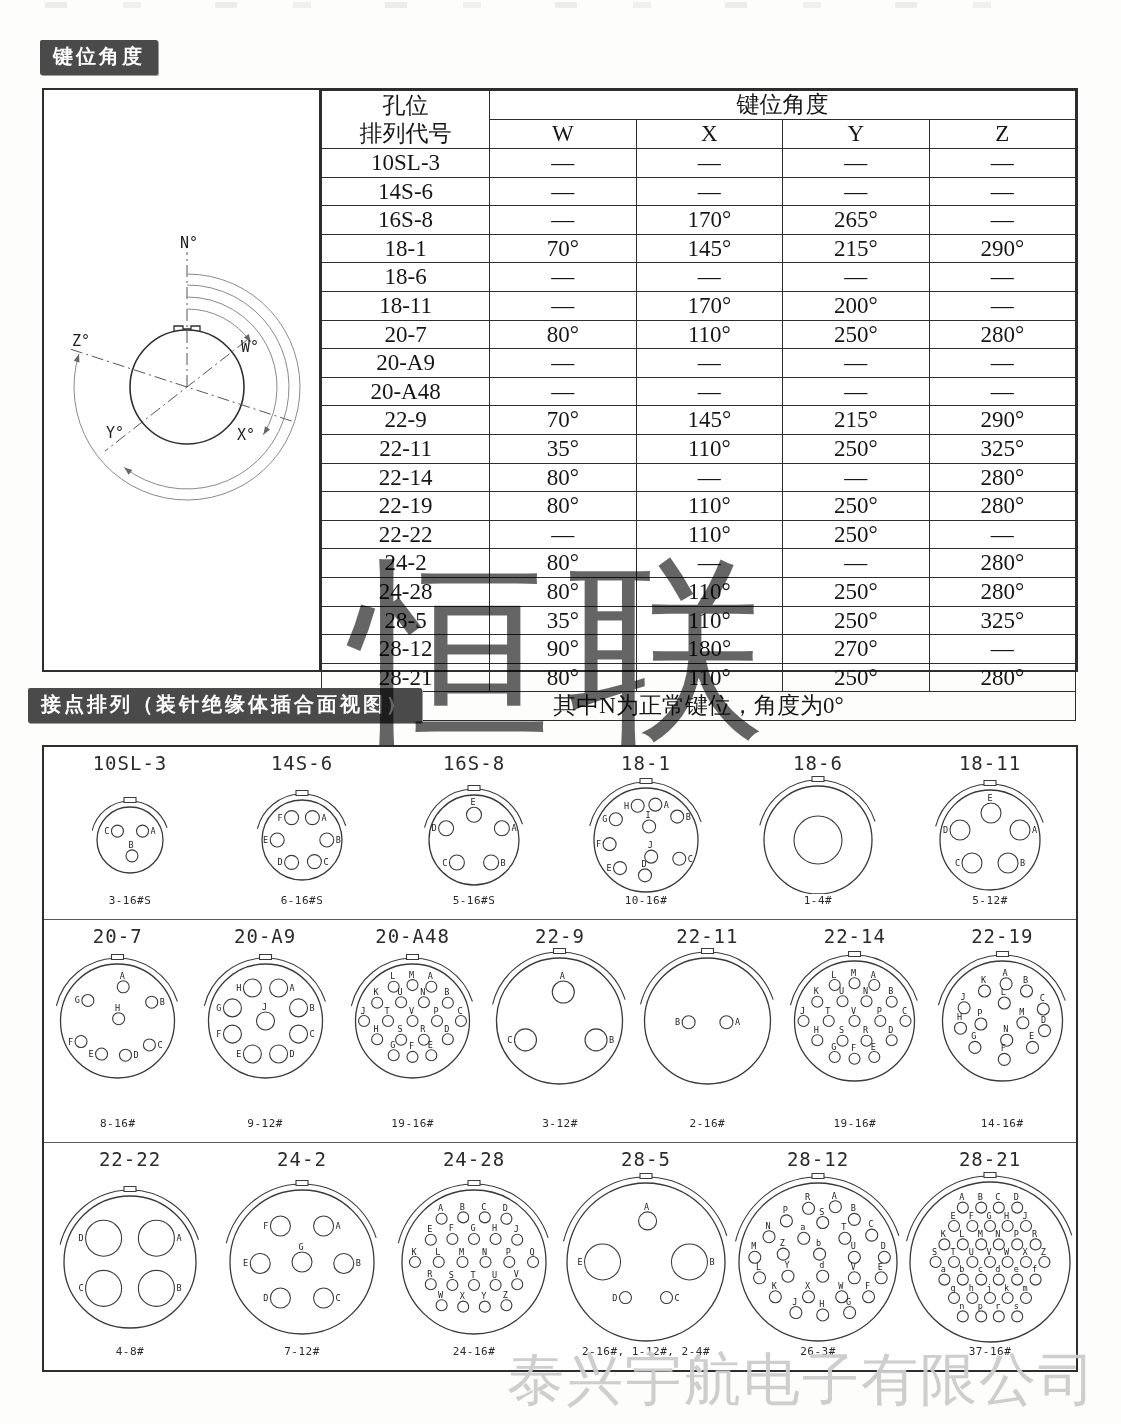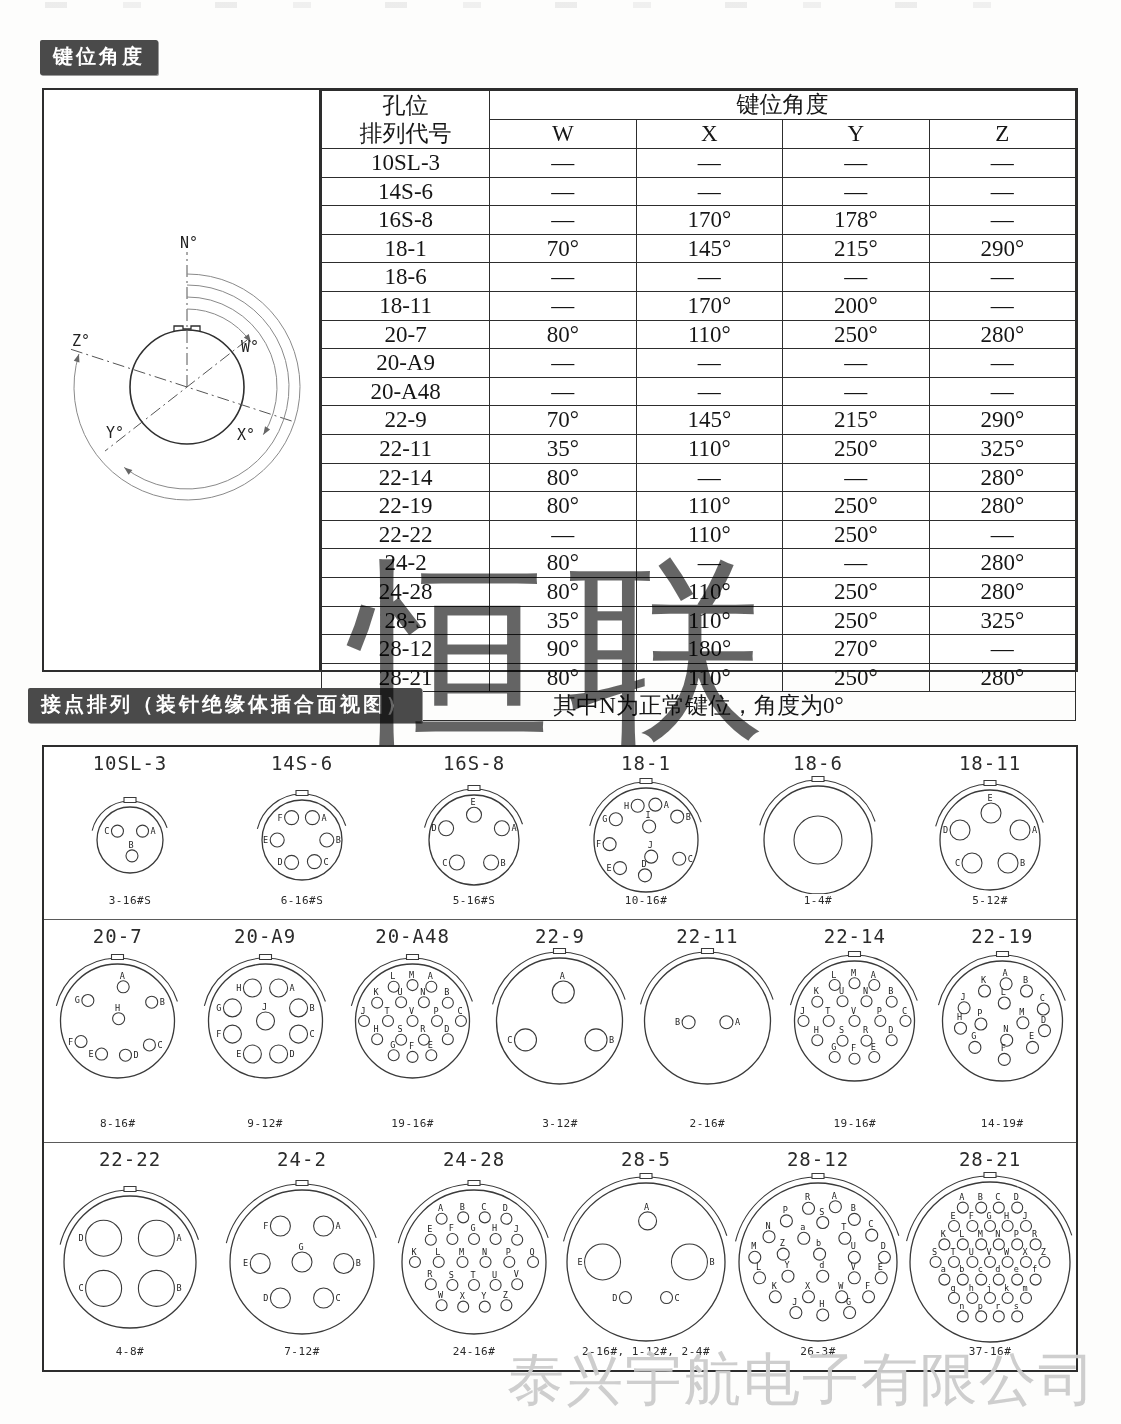--- a/index.html
+++ b/index.html
@@ -99,21 +99,21 @@
           <td>14S-6</td>
           <td>—</td>
           <td>—</td>
           <td>—</td>
           <td>—</td>
         </tr>
         <tr>
           <td>16S-8</td>
           <td>—</td>
           <td>170°</td>
-          <td>178°</td>
+          <td>265°</td>
           <td>—</td>
         </tr>
         <tr>
           <td>18-1</td>
           <td>70°</td>
           <td>145°</td>
           <td>215°</td>
           <td>290°</td>
         </tr>
         <tr>
@@ -551,21 +551,21 @@
           <text x="114.5" y="75.6" font-size="8.5" fill="#222" text-anchor="middle">D</text>
           <circle cx="45.9" cy="100.4" r="6" fill="none" stroke="#3a3a3a" stroke-width="1.1"></circle>
           <text x="44.9" y="92.4" font-size="8.5" fill="#222" text-anchor="middle">G</text>
           <circle cx="77.7" cy="93.2" r="6" fill="none" stroke="#3a3a3a" stroke-width="1.1"></circle>
           <text x="76.7" y="85.2" font-size="8.5" fill="#222" text-anchor="middle">N</text>
           <circle cx="103.5" cy="100.4" r="6" fill="none" stroke="#3a3a3a" stroke-width="1.1"></circle>
           <text x="102.5" y="92.4" font-size="8.5" fill="#222" text-anchor="middle">E</text>
           <circle cx="75.3" cy="112.4" r="6" fill="none" stroke="#3a3a3a" stroke-width="1.1"></circle>
           <text x="74.3" y="104.4" font-size="8.5" fill="#222" text-anchor="middle">F</text>
         </svg>
-        <div class="conn-contacts">14-19#</div>
+        <div class="conn-contacts">14-16#</div>
       </div>
     </div>
     <div class="conn-row" style="height: 227px;">
       <div class="conn-cell">
         <div class="conn-title">22-22</div>
         <svg width="172" height="178">
           <path d="M16.13870770812825,74.58162351682391 A72,72 0 0 1 154.47606917325106,69.75077640500379" fill="none" stroke="#3a3a3a" stroke-width="1.1"></path>
           <path d="M80,21.5 h12 v-5 h-12 z" fill="#fff" stroke="#3a3a3a" stroke-width="1.1"></path>
           <circle cx="86" cy="92" r="66" fill="none" stroke="#3a3a3a" stroke-width="1.3"></circle>
           <circle cx="59.599999999999994" cy="68.24000000000001" r="18" fill="none" stroke="#3a3a3a" stroke-width="1.1"></circle>

